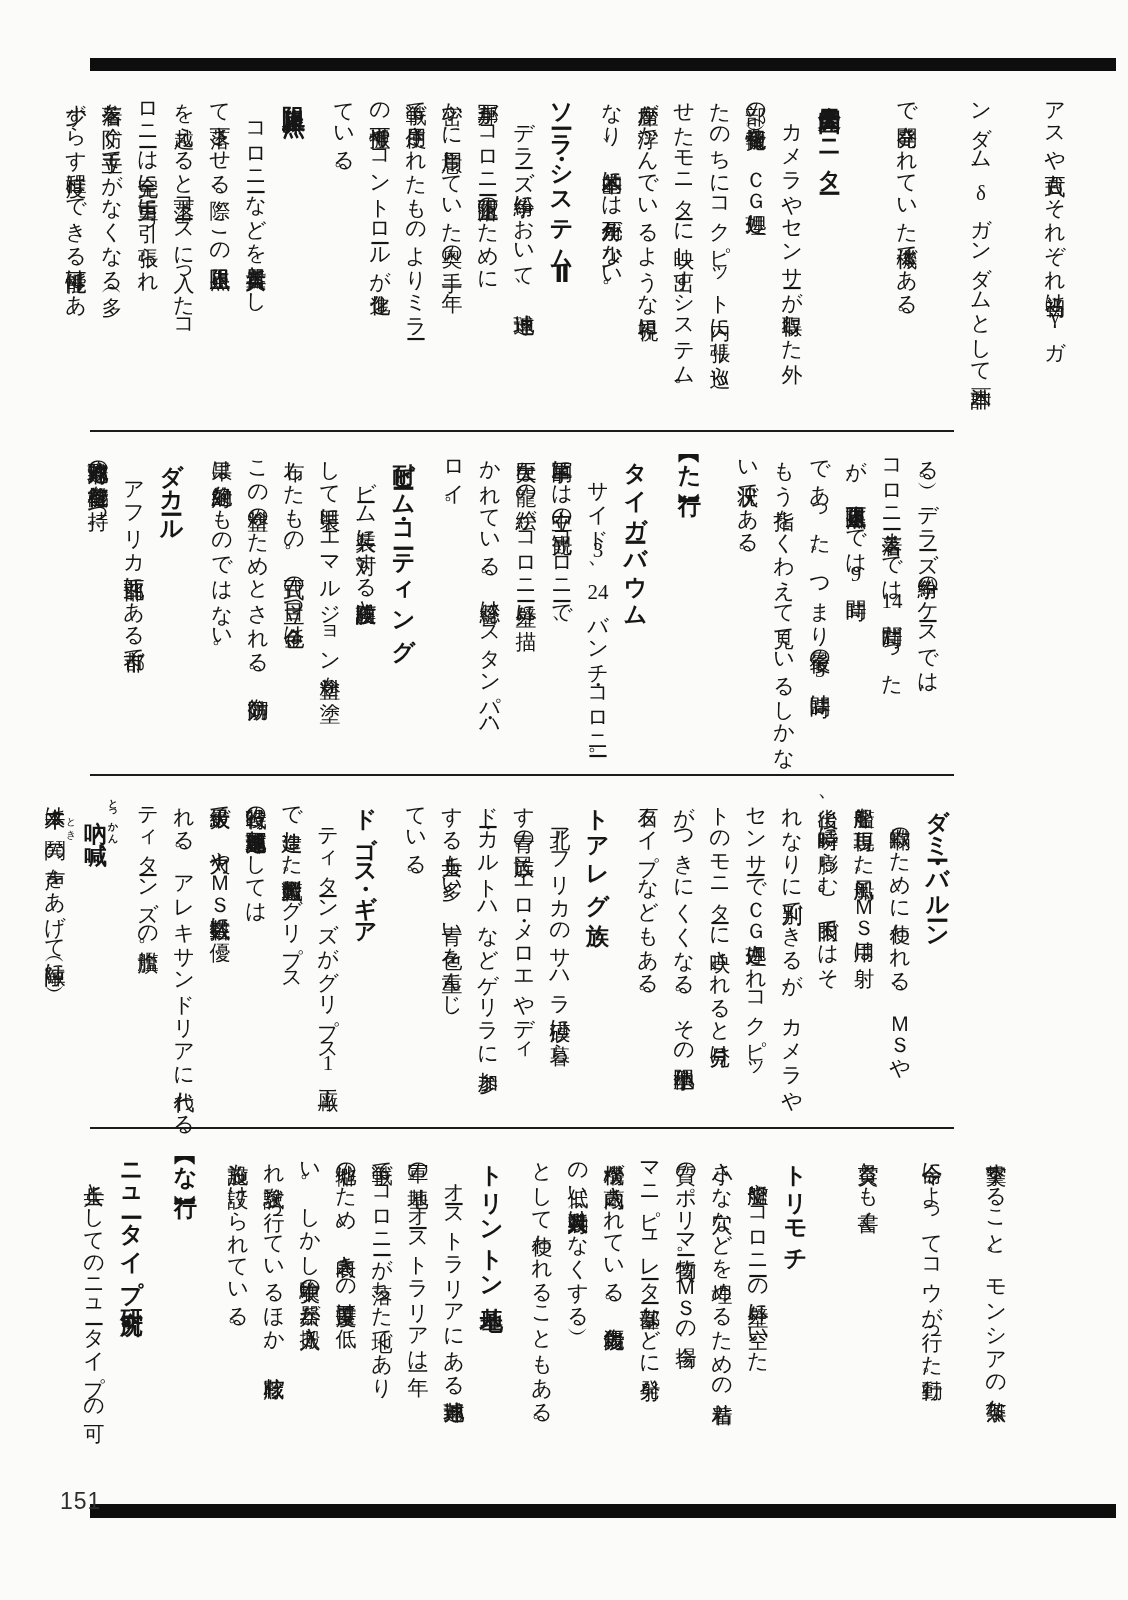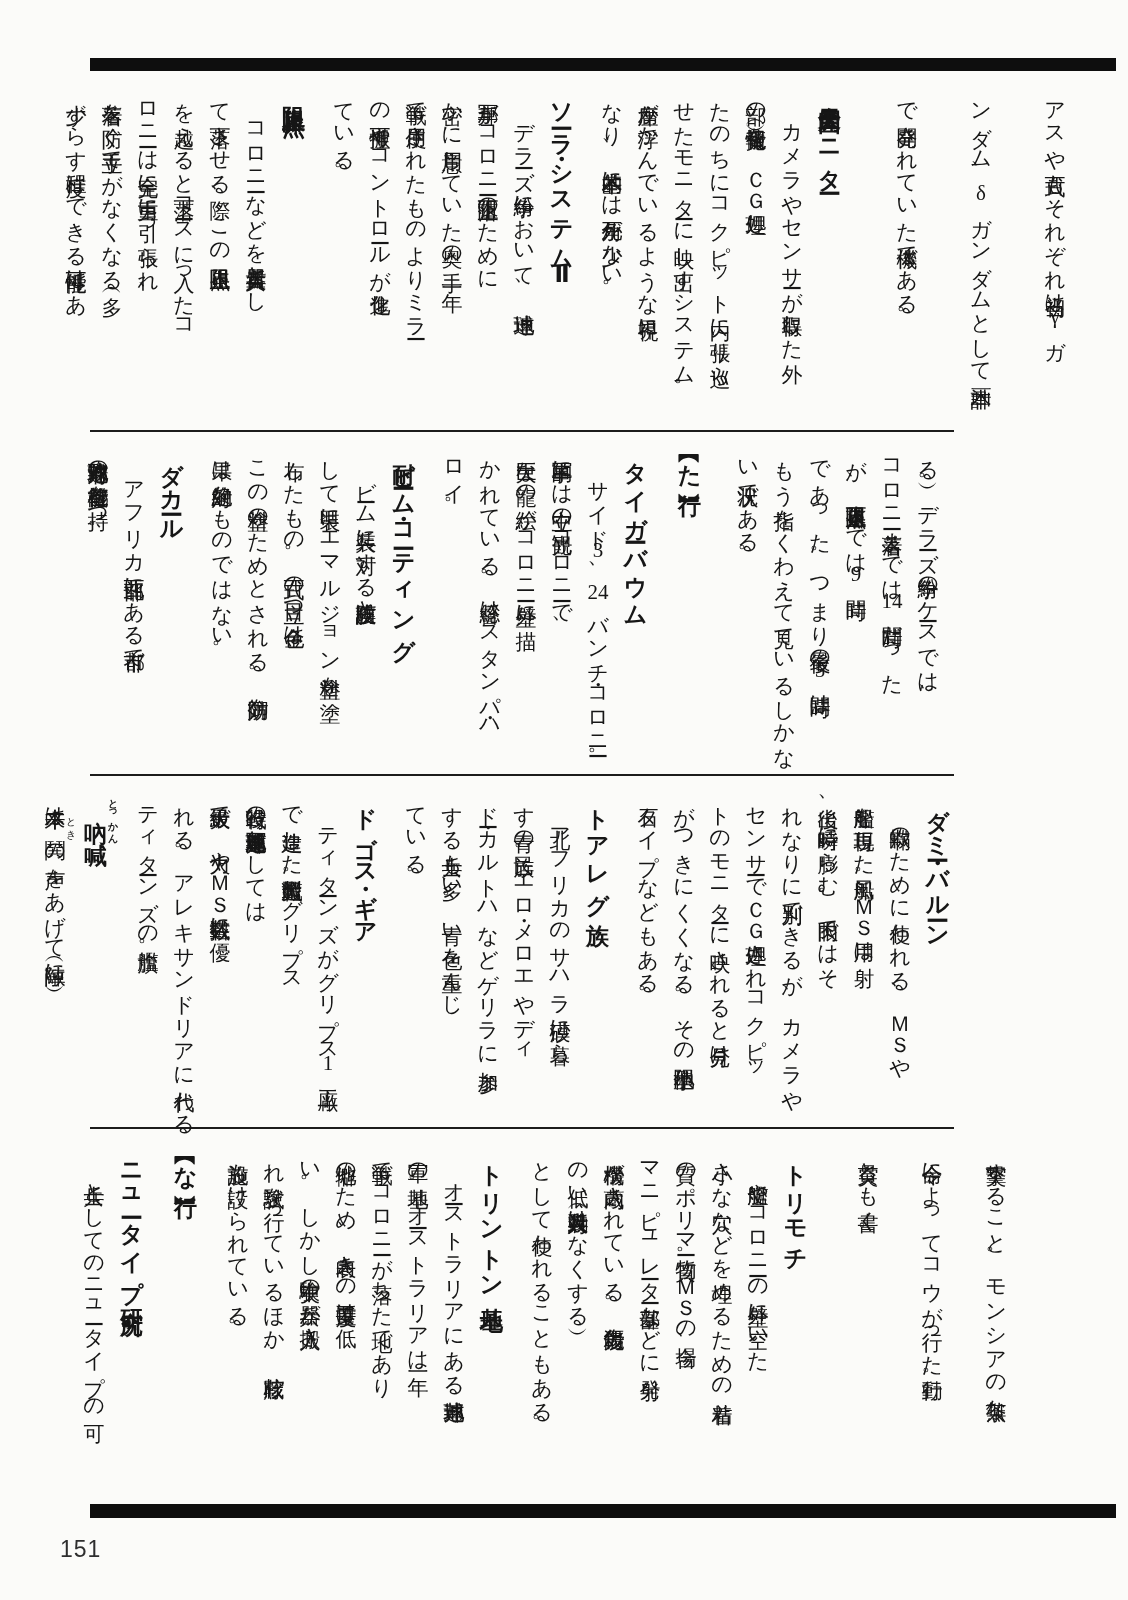--- a/index.html
+++ b/index.html
@@ -44,21 +44,21 @@
     font-family:"Liberation Sans","DejaVu Sans",sans-serif;
     font-weight:900;
     font-size:23px;line-height:40px;
     margin:0 14px;letter-spacing:2px;
   }
   .ln{white-space:nowrap;}
   .tcy{text-combine-upright:all;}
   .up{text-orientation:upright;}
   ruby rt{font-size:10px;letter-spacing:0;}
   .pageno{
-    position:absolute;left:60px;top:1536px;
+    position:absolute;left:60px;top:1488px;
     font-family:"Liberation Sans","DejaVu Sans",sans-serif;
     font-size:23px;color:#2e2e2e;letter-spacing:1px;
   }
 </style>
 </head>
 <body>
 
 <div class="rule-thick" id="rule-top"></div>
 <div class="rule-thin" id="divider-1"></div>
 <div class="rule-thin" id="divider-2"></div>

